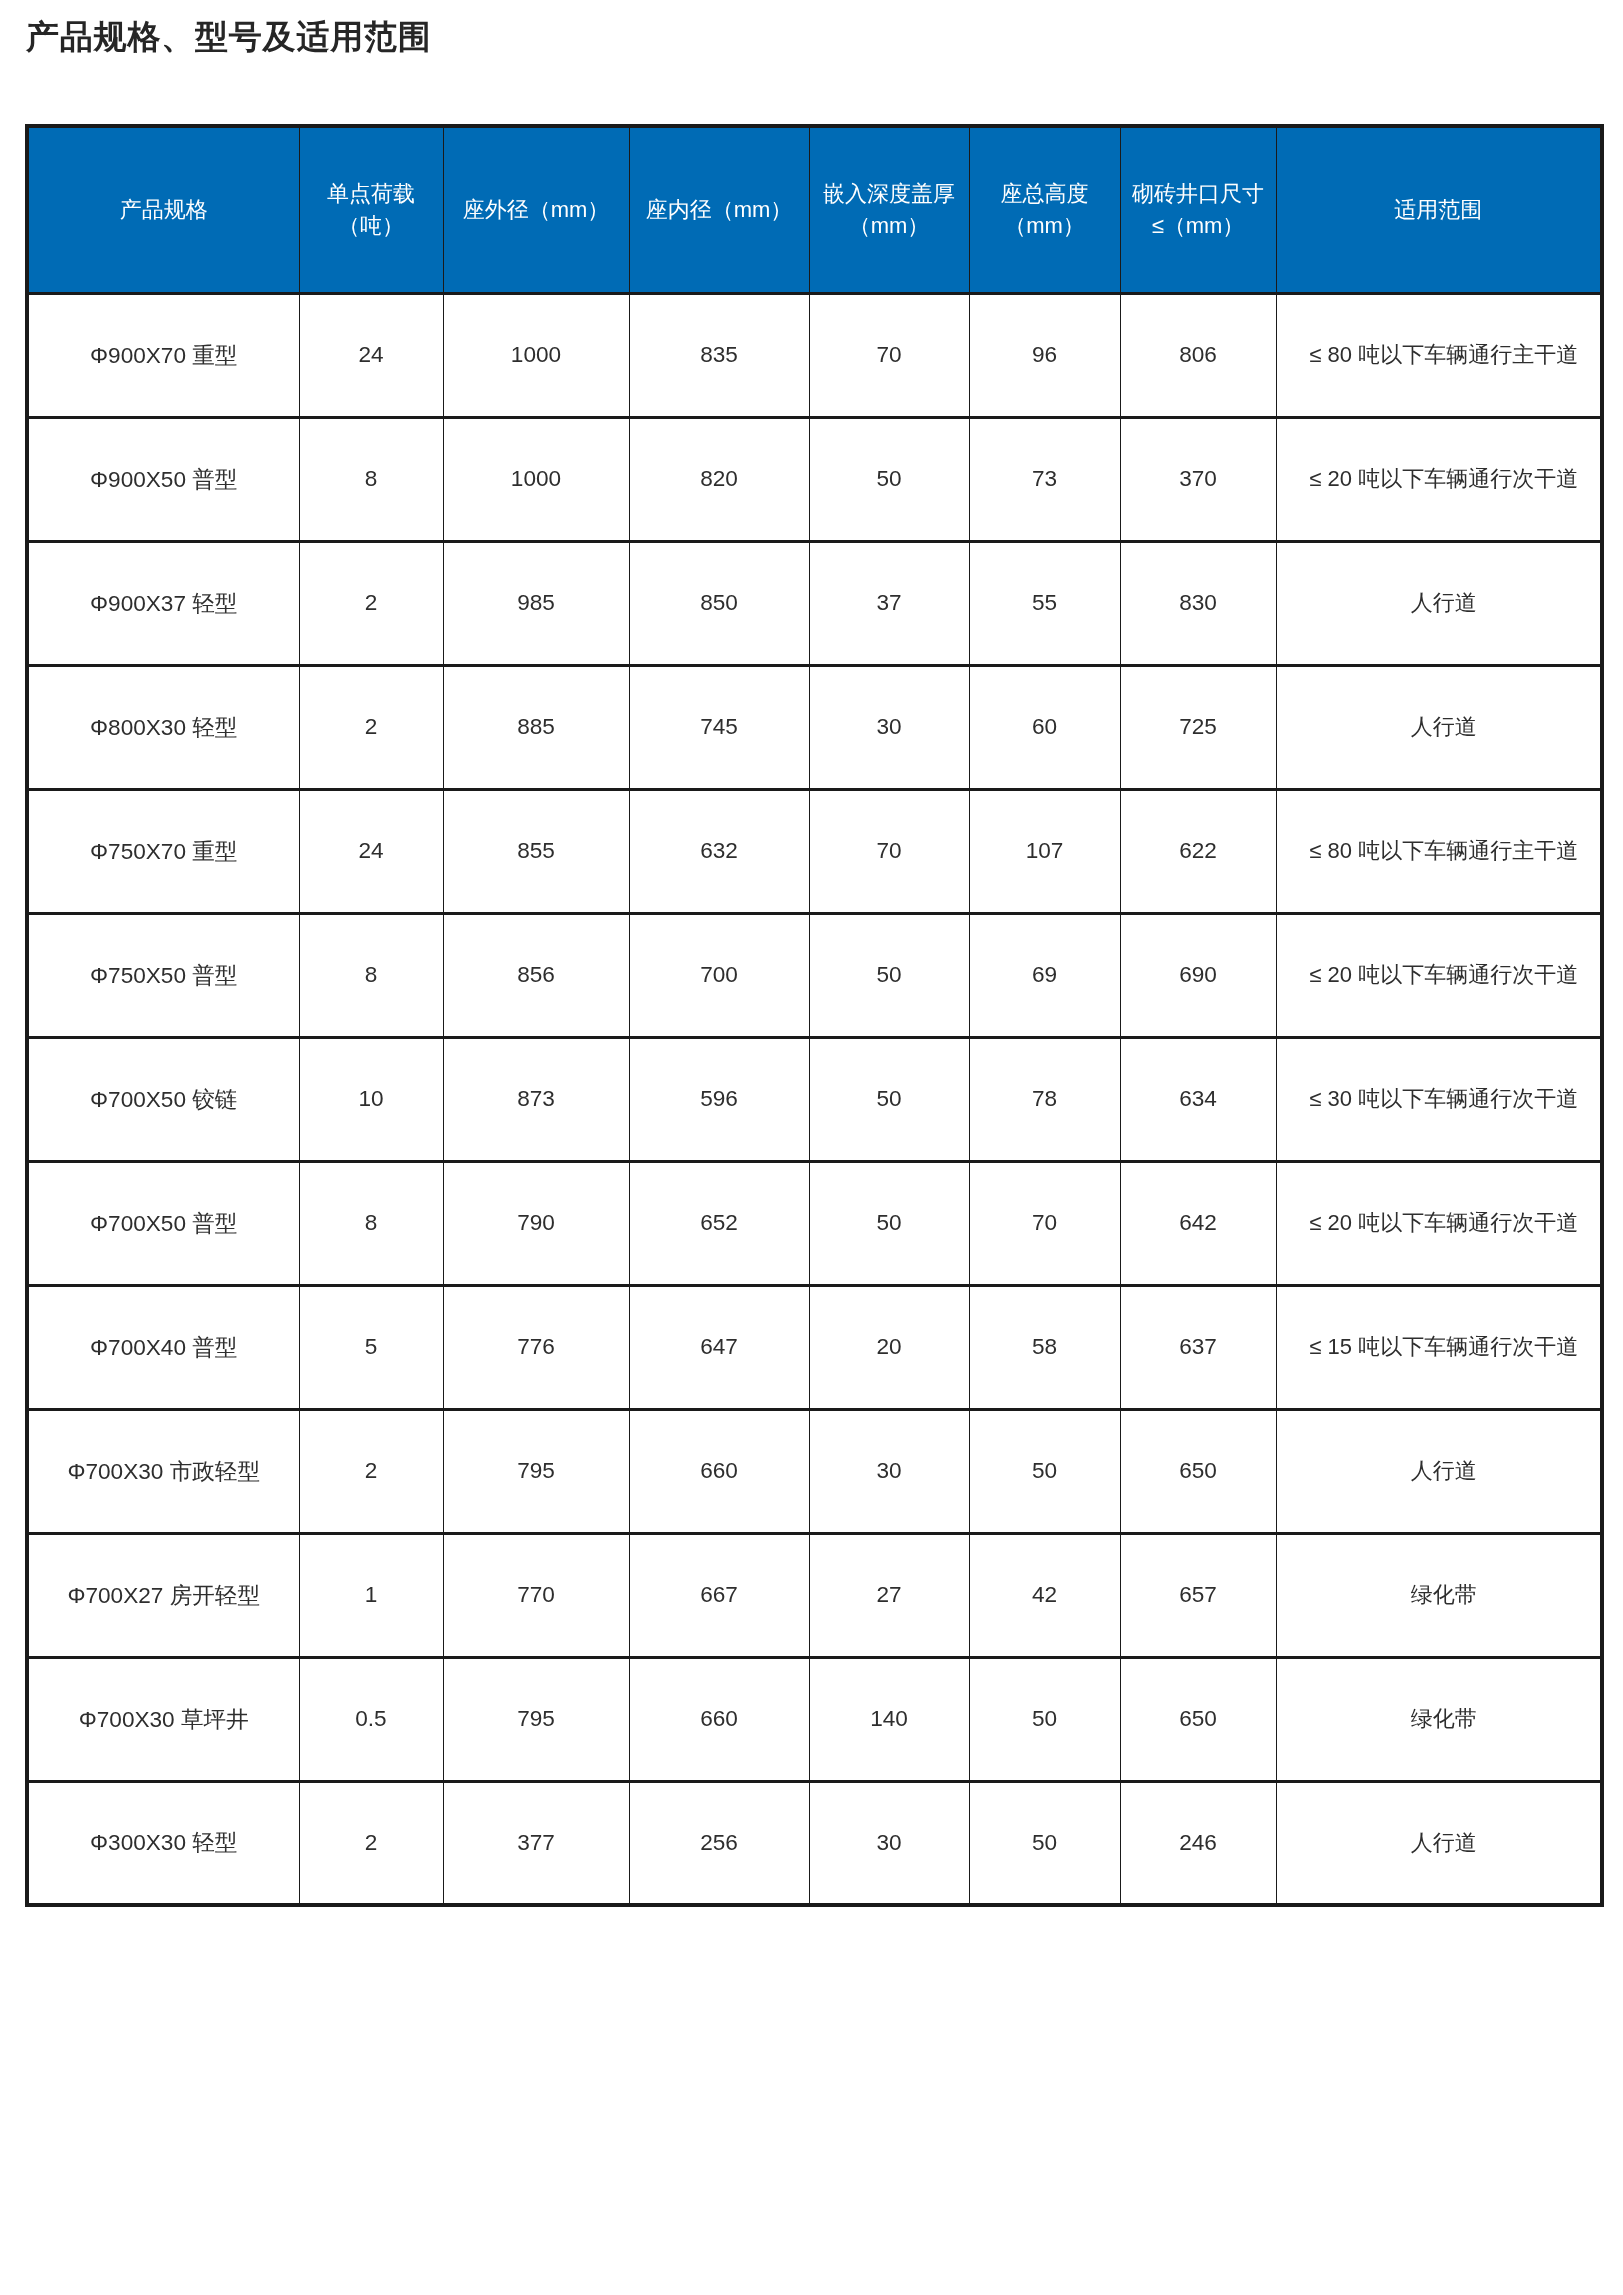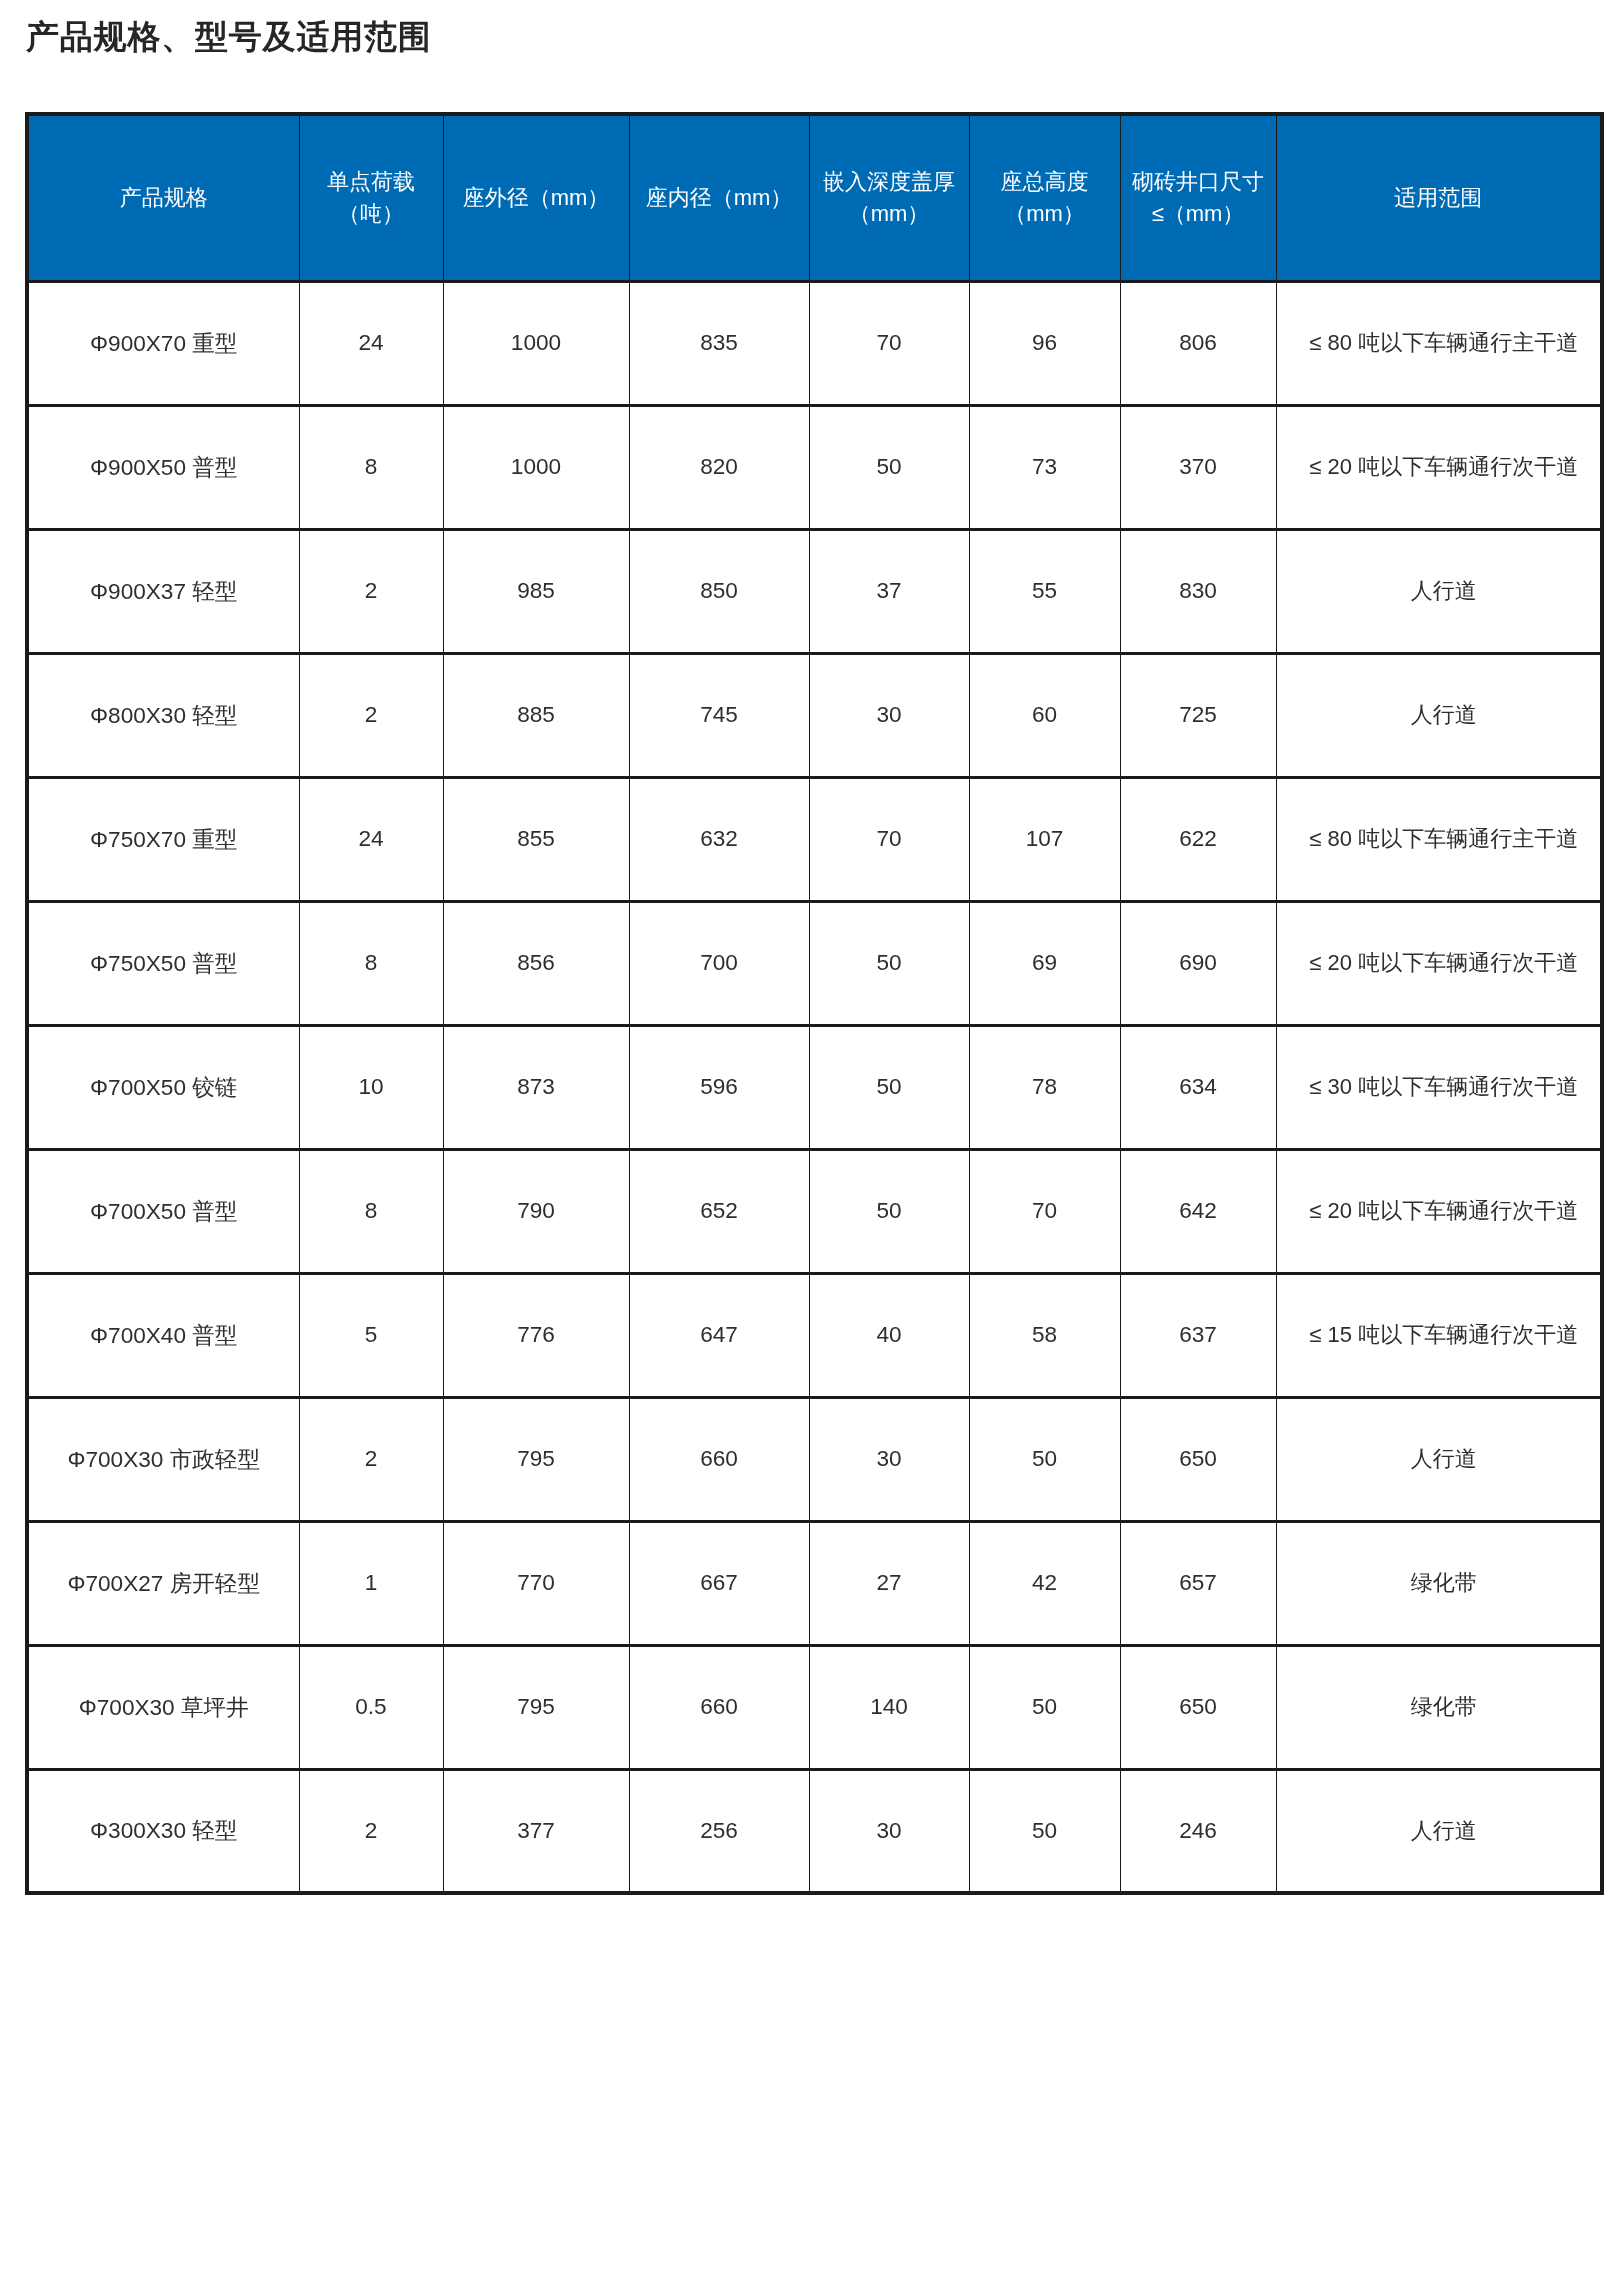--- a/index.html
+++ b/index.html
@@ -21,21 +21,21 @@
     top: 15px;
     margin: 0;
     font-size: 33px;
     font-weight: 700;
     letter-spacing: 0.8px;
     color: #262626;
   }
   .table-wrap {
     position: absolute;
     left: 25px;
-    top: 112px;
+    top: 124px;
     width: 1574px;
   }
   table.spec-table {
     border-collapse: collapse;
     table-layout: fixed;
     width: 1574px;
     border: 4.2px solid #1a1a1a;
   }
   .spec-table th, .spec-table td {
     border-left: 1.7px solid #1a1a1a;
@@ -181,21 +181,21 @@
             <td class="cell cell-cover-depth">50</td>
             <td class="cell cell-total-height">70</td>
             <td class="cell cell-wellhead">642</td>
             <td class="cell cell-scope">≤ 20 吨以下车辆通行次干道</td>
           </tr>
           <tr>
             <td class="cell cell-spec">Φ700X40 普型</td>
             <td class="cell cell-load">5</td>
             <td class="cell cell-outer-dia">776</td>
             <td class="cell cell-inner-dia">647</td>
-            <td class="cell cell-cover-depth">40</td>
+            <td class="cell cell-cover-depth">20</td>
             <td class="cell cell-total-height">58</td>
             <td class="cell cell-wellhead">637</td>
             <td class="cell cell-scope">≤ 15 吨以下车辆通行次干道</td>
           </tr>
           <tr>
             <td class="cell cell-spec">Φ700X30 市政轻型</td>
             <td class="cell cell-load">2</td>
             <td class="cell cell-outer-dia">795</td>
             <td class="cell cell-inner-dia">660</td>
             <td class="cell cell-cover-depth">30</td>

